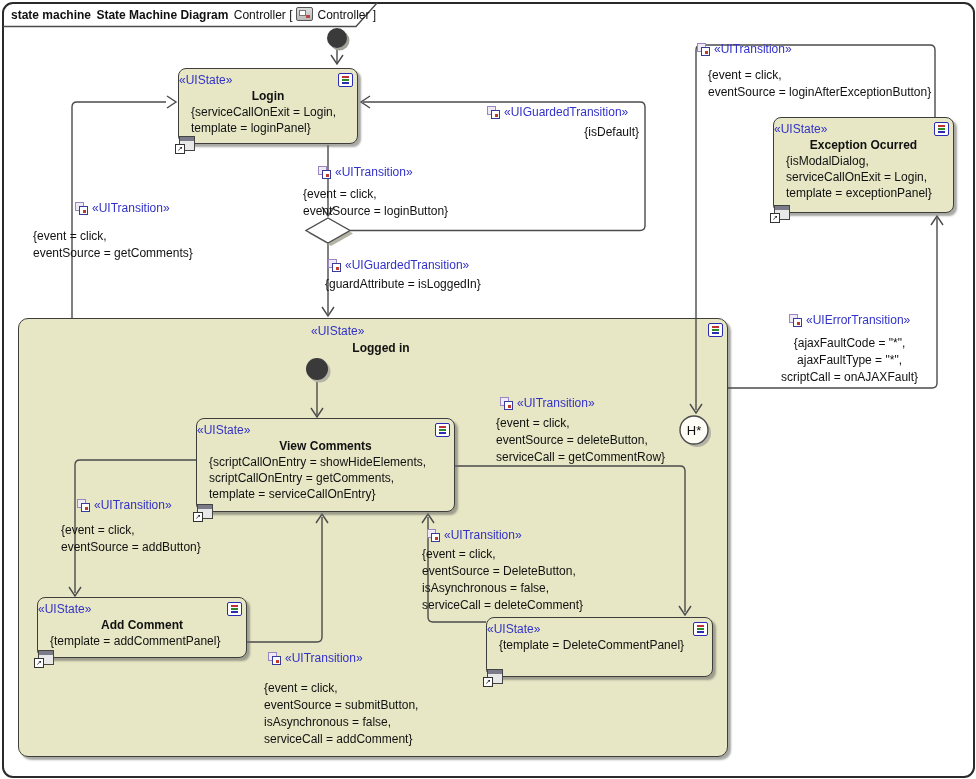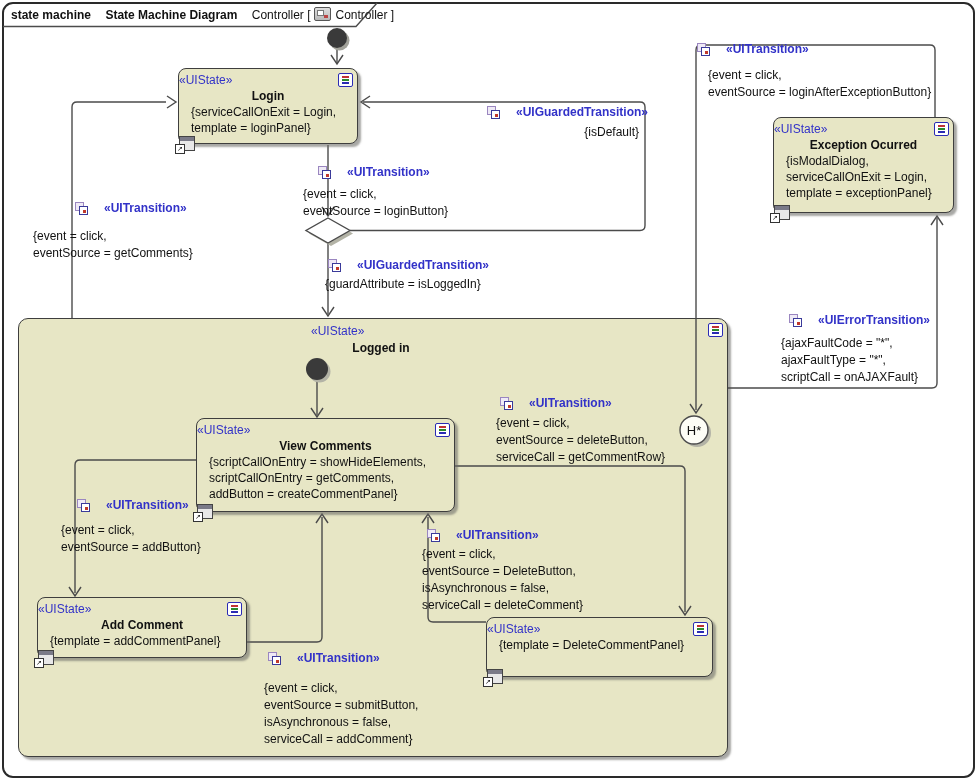--- a/index.html
+++ b/index.html
@@ -1,40 +1,40 @@
 <!DOCTYPE html>
 <html><head>
 <meta charset="utf-8">
 <style>
   html,body{margin:0;padding:0;background:#fff;width:976px;height:779px;overflow:hidden;}
   body{font-family:"Liberation Sans", sans-serif;font-size:12px;color:#111;}
   .canvas{position:relative;width:976px;height:779px;background:#fff;}
   .frame{position:absolute;left:2px;top:2px;width:969px;height:772px;border:2px solid #2a2a2a;border-radius:11px;z-index:0;}
   .tab-title{position:absolute;left:11px;top:7px;white-space:nowrap;z-index:6;}
   .tab-title .bold{font-weight:bold;}
-  .tab-title .ctx{margin-left:11px;}
+  .tab-title .ctx{margin-left:2px;}
   .diagram-icon{display:inline-block;width:15px;height:12px;vertical-align:-2px;border:1px solid #555;background:linear-gradient(#dedede,#b9b9b9);border-radius:2px;position:relative;margin:0 4px;}
   .diagram-icon .di-a{position:absolute;left:2px;top:2px;width:5px;height:4px;background:#fff;border:1px solid #777;}
   .diagram-icon .di-b{position:absolute;right:2px;bottom:2px;width:4px;height:3px;background:#b44;}
   svg.overlay{position:absolute;left:0;top:0;z-index:3;}
   .state{position:absolute;background:#e7e6c5;border:1.5px solid #3e3e3e;border-radius:8px;box-shadow:3px 3px 2px rgba(110,110,105,0.6);z-index:4;padding-top:3px;box-sizing:border-box;}
   .state.composite{z-index:1;border-radius:10px;}
   .stereo{color:#3232c8;line-height:16px;}
   .sname{font-weight:bold;text-align:center;line-height:16px;}
   .prop{padding-left:12px;line-height:16px;white-space:nowrap;}
   .corner-icon{position:absolute;top:4px;right:4px;width:13px;height:12px;background:#fff;border:1px solid #2b2bb4;border-radius:2px;display:flex;flex-direction:column;justify-content:center;align-items:center;gap:1px;}
   .corner-icon i{display:block;width:7px;height:2px;}
   .corner-icon .r{background:#c03333;}
   .corner-icon .g{background:#2a8a2a;}
   .corner-icon .bl{background:#2b2bb4;}
   .panel-icon{position:absolute;left:-4px;bottom:-11px;width:20px;height:18px;z-index:6;}
   .panel-icon .win{position:absolute;right:0;top:0;width:14px;height:13px;background:linear-gradient(#7a7a88 0 4px,#e8e8e8 4px);border:1px solid #444;}
   .panel-icon .sc{position:absolute;left:0;bottom:0;width:8px;height:8px;background:#fff;border:1px solid #333;font-size:7px;line-height:8px;text-align:center;color:#111;}
   .tlabel{position:absolute;z-index:5;}
-  .tlabel .srow{display:flex;align-items:center;gap:16px;color:#3232c8;white-space:nowrap;font-weight:bold;}
+  .tlabel .srow{display:flex;align-items:center;gap:4px;color:#3232c8;white-space:nowrap;}
   .tlabel .props div{line-height:17px;white-space:nowrap;color:#111;}
   .ticon{position:relative;width:13px;height:13px;flex:0 0 13px;}
   .ticon .tb{position:absolute;left:0;top:0;width:7px;height:7px;border:1px solid #9a86c0;background:#efeaf6;}
   .ticon .tf{position:absolute;right:0;bottom:0;width:7px;height:7px;border:1px solid #3a3a9a;background:#fff;}
   .ticon .td{position:absolute;right:2px;bottom:2px;width:3px;height:3px;background:#c0392b;}
 </style>
 </head>
 <body>
 
 <div class="canvas">
@@ -133,21 +133,21 @@
   <div class="state" style="left:196px;top:418px;width:259px;height:94px;">
     <span class="corner-icon">
         <i class="r"></i>
         <i class="g"></i>
         <i class="bl"></i>
       </span>
     <div class="stereo">«UIState»</div>
     <div class="sname">View Comments</div>
     <div class="prop">{scriptCallOnEntry = showHideElements,</div>
     <div class="prop">scriptCallOnEntry = getComments,</div>
-    <div class="prop">addButton = createCommentPanel}</div>
+    <div class="prop">template = serviceCallOnEntry}</div>
     <span class="panel-icon">
         <span class="win"></span>
         <span class="sc">↗</span>
       </span>
   </div>
 
   <div class="state" style="left:37px;top:597px;width:210px;height:61px;">
     <span class="corner-icon">
         <i class="r"></i>
         <i class="g"></i>
@@ -259,21 +259,21 @@
           <span class="td"></span>
         </span>
       <span>«UITransition»</span>
     </div>
     <div class="props" style="margin-top:11px;padding-left:11px;">
       <div>{event = click,</div>
       <div>eventSource = loginAfterExceptionButton}</div>
     </div>
   </div>
 
-  <div class="tlabel" style="left:781px;top:313px;">
+  <div class="tlabel" style="left:781px;top:313px;text-align:center;">
     <div class="srow" style="padding-left:8px;">
       <span class="ticon">
           <span class="tb"></span>
           <span class="tf"></span>
           <span class="td"></span>
         </span>
       <span>«UIErrorTransition»</span>
     </div>
     <div class="props" style="margin-top:8px;">
       <div>{ajaxFaultCode = "*",</div>

